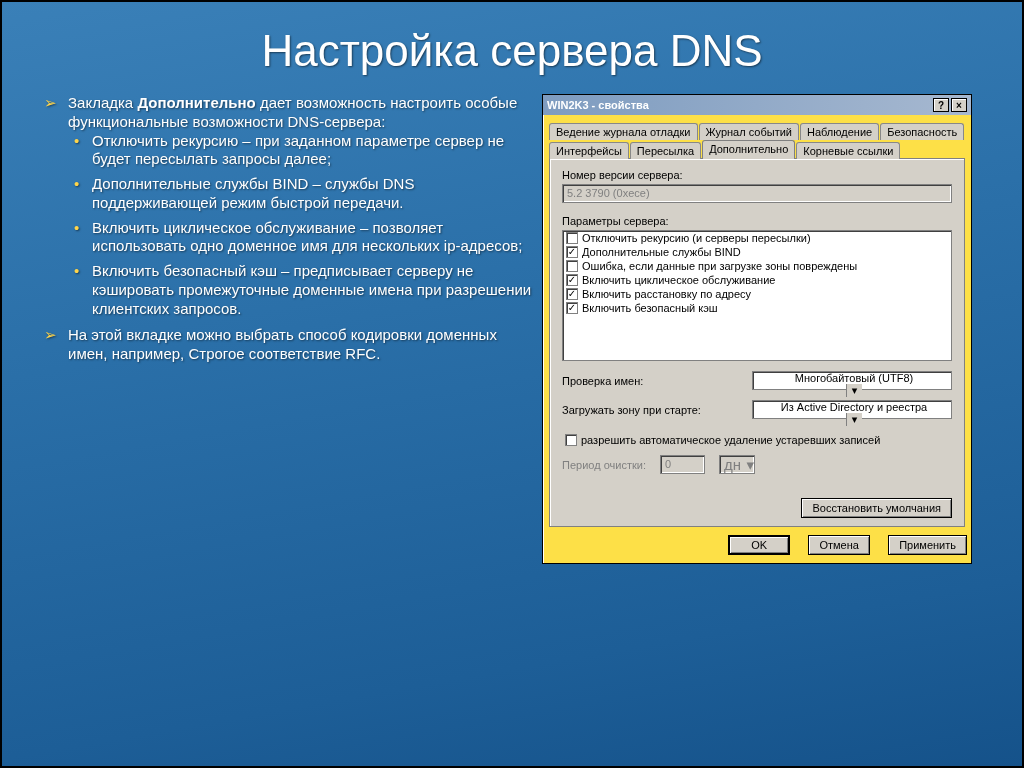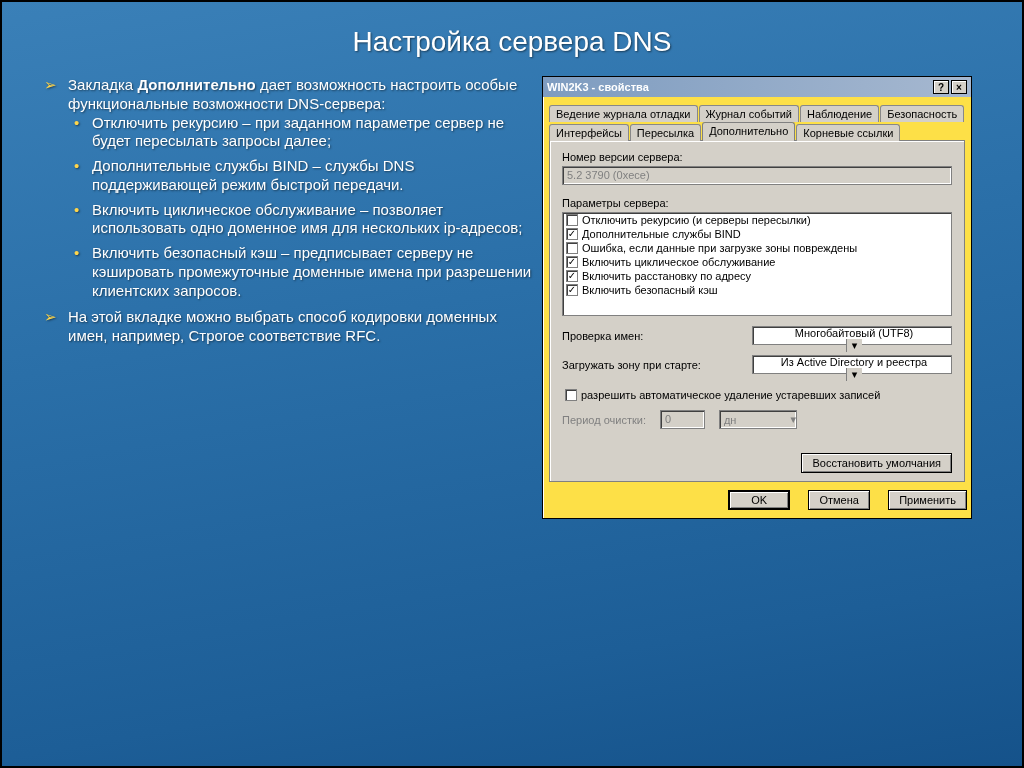--- a/index.html
+++ b/index.html
@@ -8,21 +8,21 @@
     width: 1024px;
     height: 768px;
     font-family: Tahoma, Arial, sans-serif;
     background: linear-gradient(170deg, #3a80b8 0%, #2a6fa8 40%, #1d5e97 80%, #15528a 100%);
     color: #fff;
     overflow: hidden;
     position: relative;
     border: 2px solid #000;
   }
   .slide-title {
-    font-size: 28px;
+    font-size: 44px;
     text-align: center;
     margin: 24px 0 18px 0;
     color: #fff;
     text-shadow: 2px 2px 3px rgba(0,0,0,0.5);
     font-weight: normal;
   }
   .content {
     display: flex;
     padding: 0 28px 0 40px;
   }
@@ -119,21 +119,21 @@
     padding: 2px 4px;
     color: #808080;
     font-size: 11px;
     height: 19px;
     width: 100%;
   }
   .listbox {
     background: #fff;
     border: 1px solid #808080;
     box-shadow: inset 1px 1px 0 #404040, inset -1px -1px 0 #fff;
-    height: 104px;
+    height: 131px;
     overflow: auto;
     margin-top: 2px;
   }
   .chk-row {
     display: flex;
     align-items: center;
     gap: 4px;
     padding: 1px 3px;
     font-size: 11px;
   }
@@ -186,23 +186,23 @@
   .small-input {
     background: #d4d0c8;
     border: 1px solid #808080;
     box-shadow: inset 1px 1px 0 #404040, inset -1px -1px 0 #fff;
     height: 19px; width: 45px; padding: 2px 4px; color:#808080; font-size:11px;
   }
   .small-dd {
     background: #d4d0c8;
     border: 1px solid #808080;
     box-shadow: inset 1px 1px 0 #404040, inset -1px -1px 0 #fff;
-    height: 19px; width: 78px;
+    height: 19px; width: 36px;
     display: flex; align-items: center; justify-content: space-between;
-    padding-left: 4px; color:#808080; font-size:11px;
+    padding-left: 4px; color:#808080; font-size:15px;
   }
 </style>
 </head>
 <body>
 
 <h1 class="slide-title txt-shadow">Настройка сервера DNS</h1>
 
 <div class="content">
   <div class="left txt-shadow">
     <ul>

